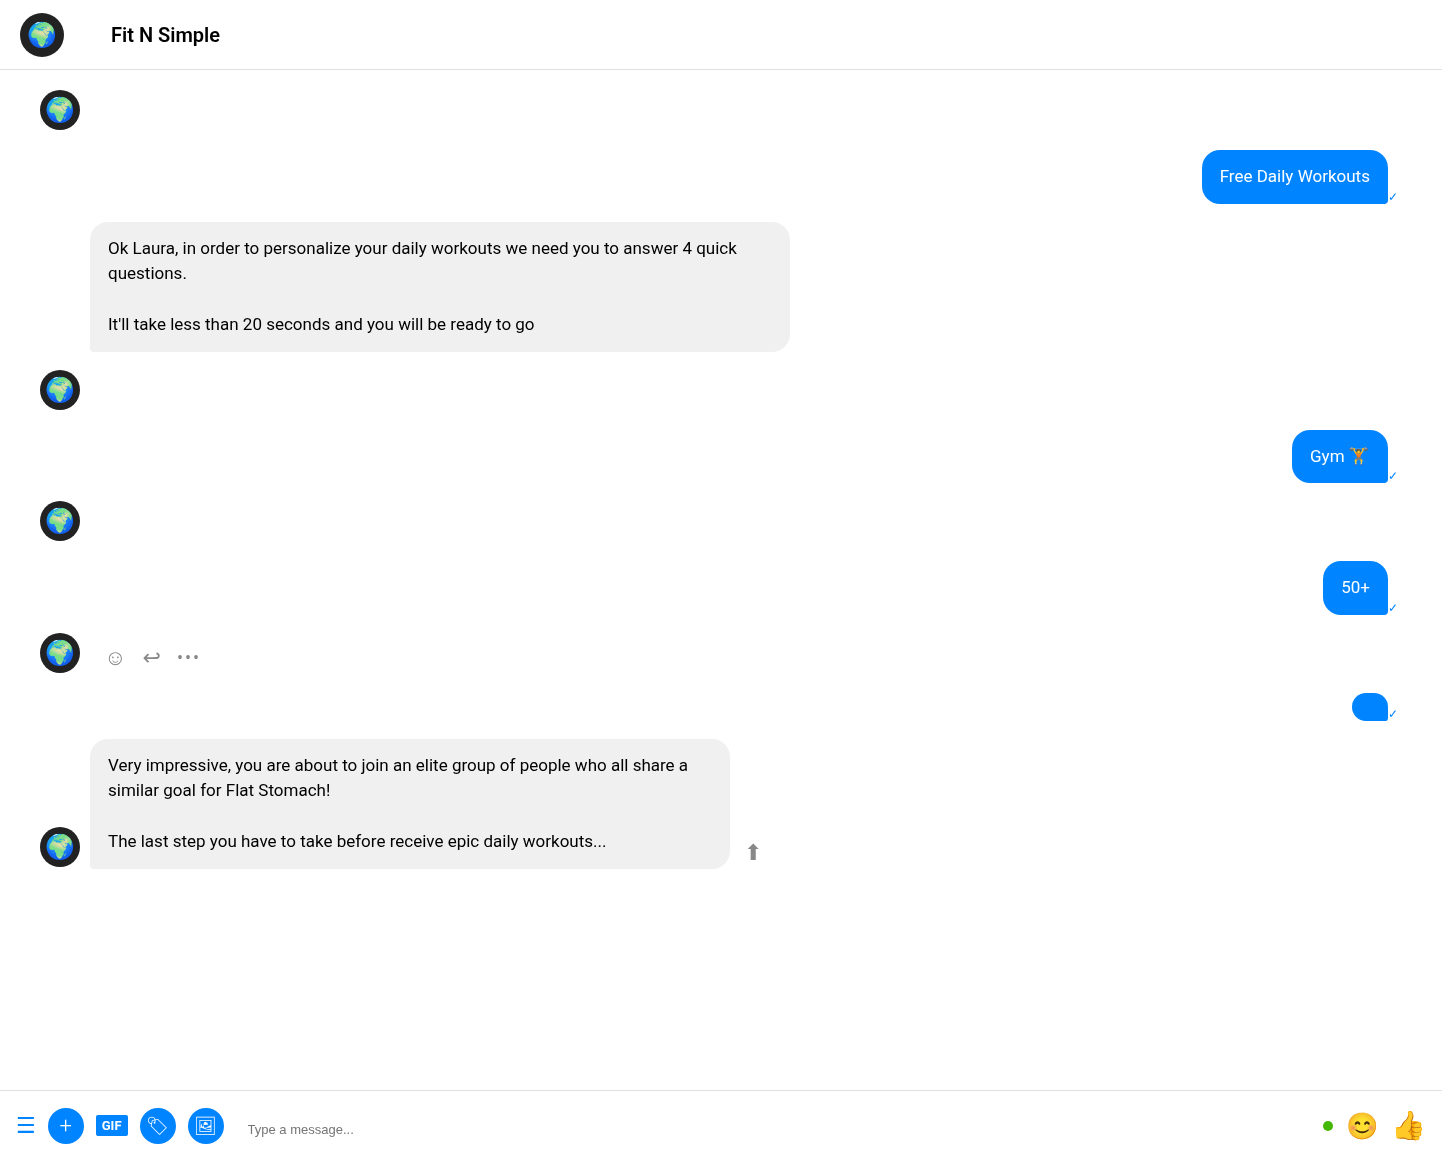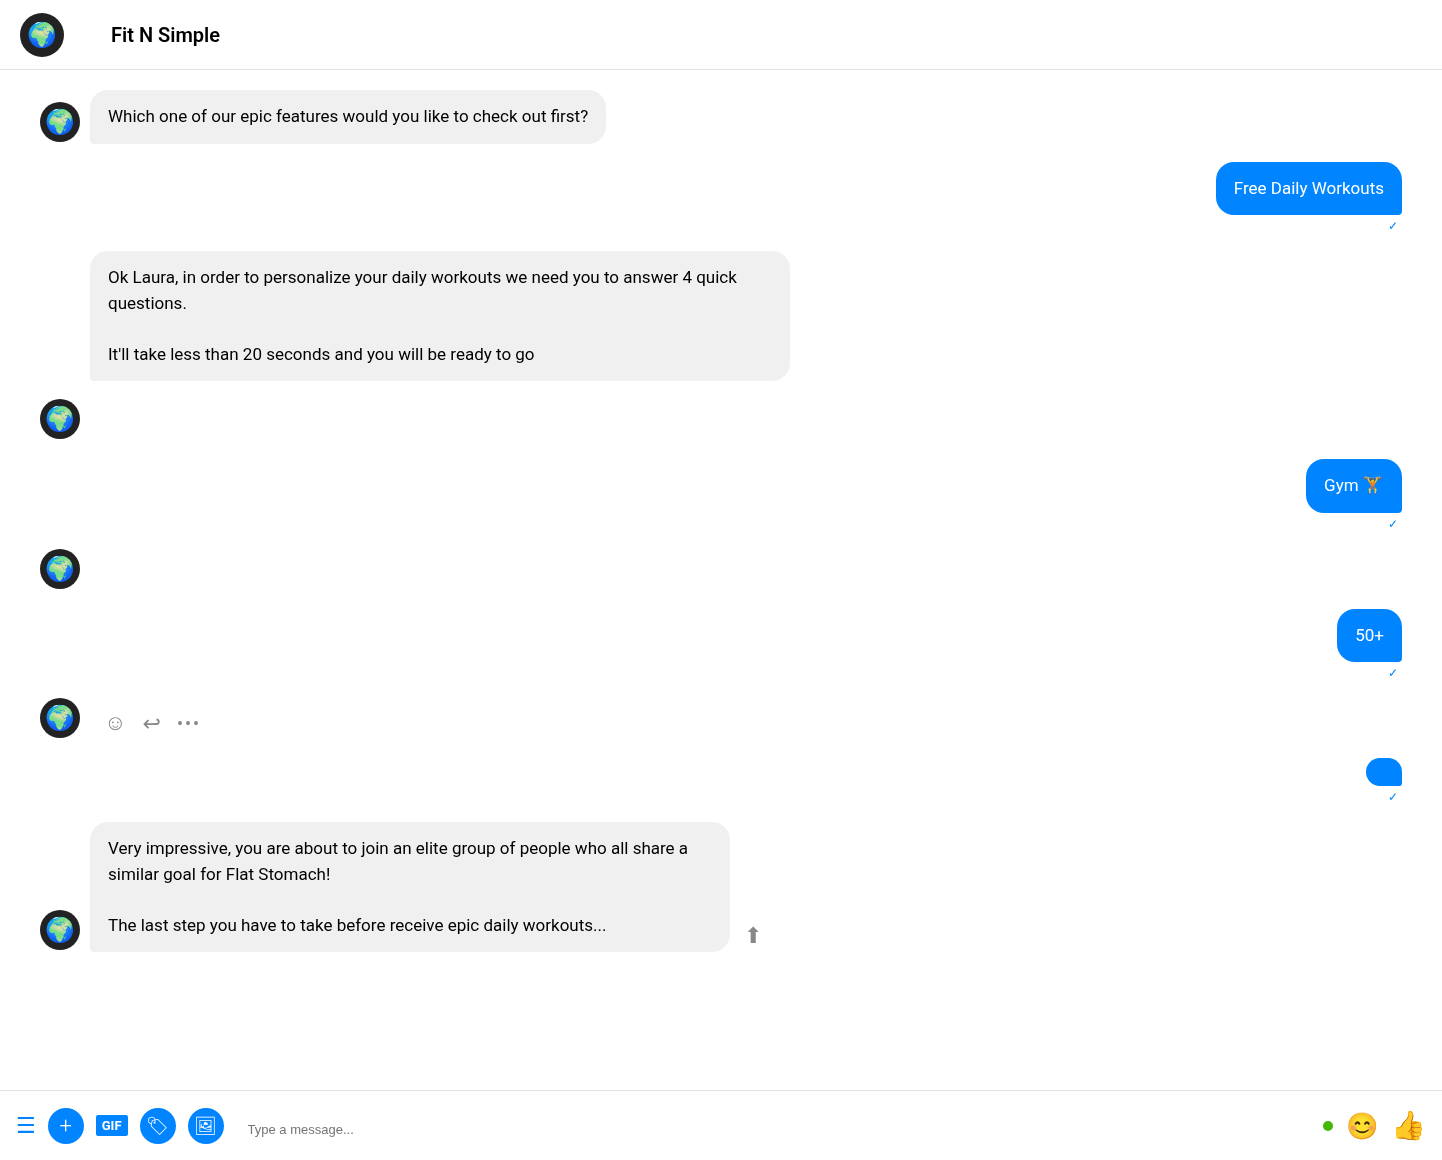--- a/index.html
+++ b/index.html
@@ -90,21 +90,20 @@
       border-bottom-left-radius: 4px;
     }
     .bubble.user-bubble {
       background: #0084ff;
       color: #fff;
       border-bottom-right-radius: 4px;
     }
 
     .user-wrapper {
       display: flex;
-      flex-direction: column;
       align-items: flex-end;
     }
     .check-icon {
       font-size: 12px;
       color: #0084ff;
       margin-top: 4px;
       margin-right: 4px;
     }
 
     
@@ -221,23 +220,20 @@
   <span class="header-name">Fit N Simple</span>
 </div>
 
 <div class="chat-area">
 
   <div class="msg-group">
     <div class="msg-row bot">
       <div class="bot-avatar">
         <span class="globe-icon">🌍</span>
       </div>
-      <div class="bubble bot-bubble">
-        <span>Which one of our epic features would you like to check out first?</span>
-      </div>
     </div>
   </div>
 
   <div class="msg-group">
     <div class="msg-row user">
       <div class="user-wrapper">
         <div class="bubble user-bubble">
           <span>Free Daily Workouts</span>
         </div>
         <span class="check-icon">✓</span>

